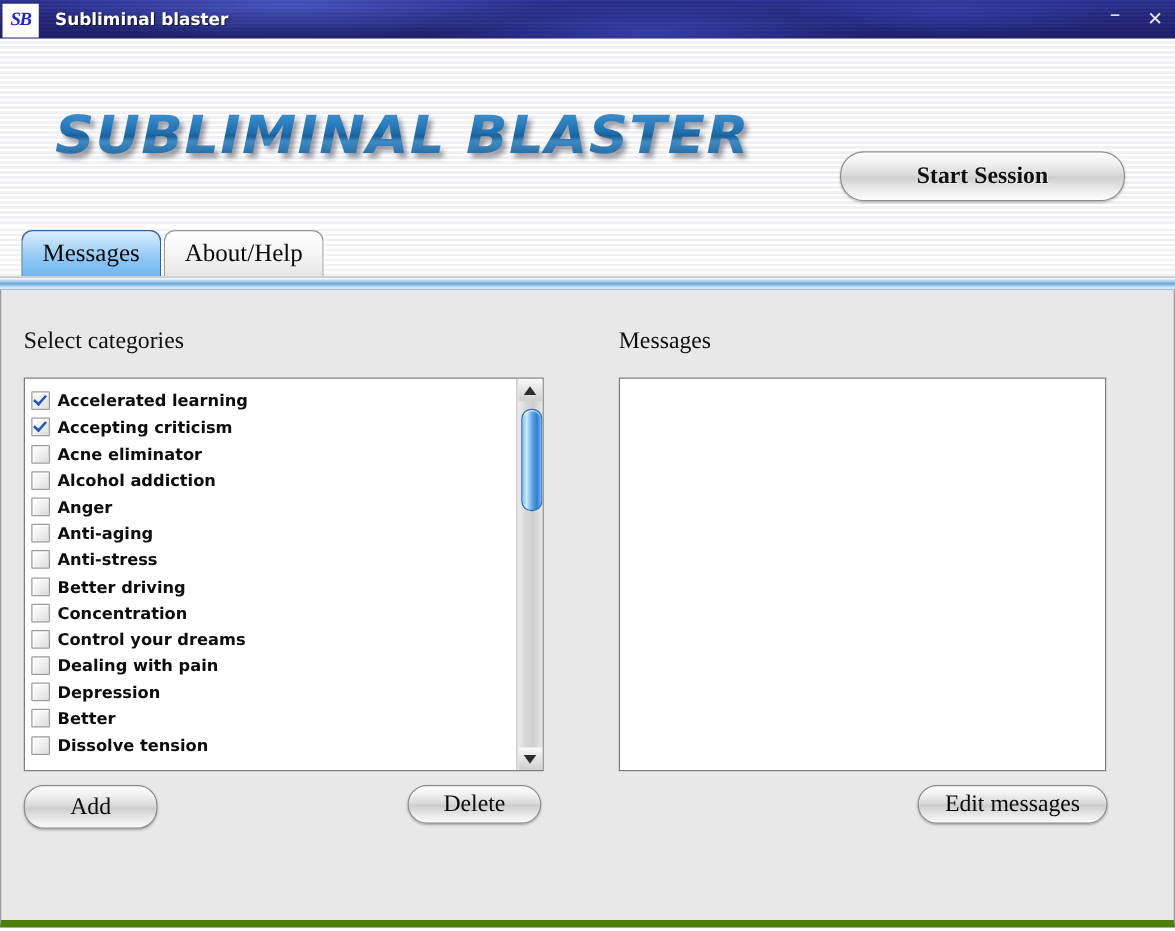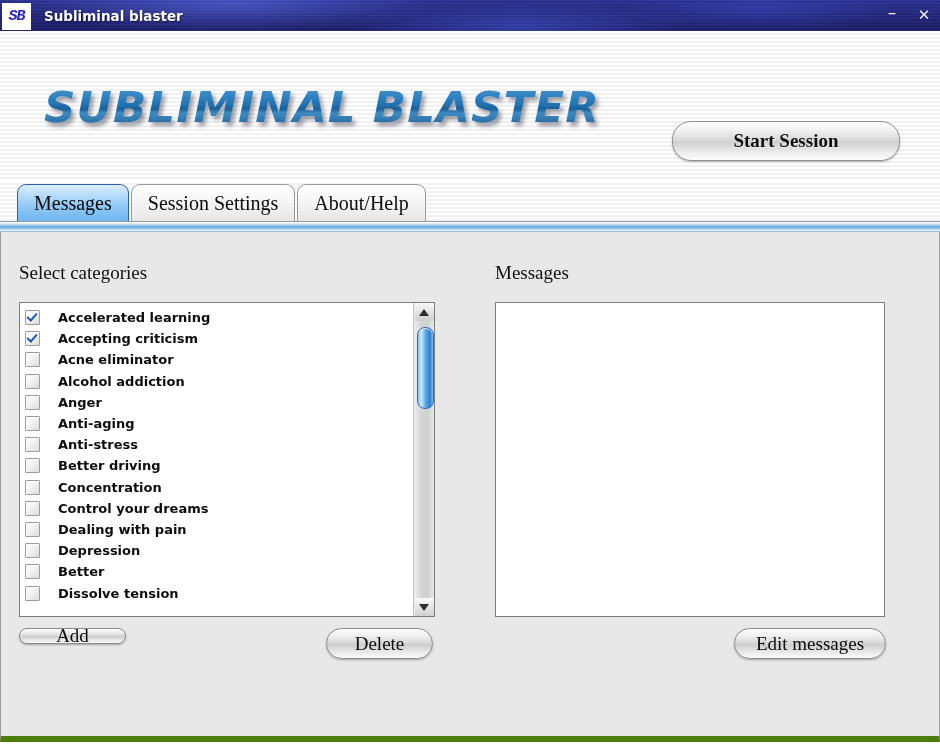--- a/index.html
+++ b/index.html
@@ -56,21 +56,21 @@
     margin-left: 2px;
     margin-top: 1px;
     background: #ffffff;
     display: flex;
     align-items: center;
     justify-content: center;
     flex: none;
     z-index: 2;
   }
   .app-icon span {
-    font-family: Liberation Mono, monospace;
+    font-family: Liberation Serif, serif;
     font-weight: bold;
     font-style: italic;
     font-size: 15px;
     color: #2424c8;
     letter-spacing: -1px;
     line-height: 1;
   }
   .title-text {
     position: relative;
     z-index: 2;
@@ -281,24 +281,23 @@
     display: flex;
     overflow: hidden;
   }
   .list-items {
     flex: 1;
     padding: 4px 0 0 5px;
     overflow: hidden;
   }
   .list-item {
     display: flex;
-    align-items: center;
+    align-items: flex-end;
     height: 21.2px;
     cursor: pointer;
-    gap: 12px;
   }
   .cb {
     width: 13px;
     height: 13px;
     border: 1px solid #9c9c9c;
     border-radius: 1px;
     background: linear-gradient(135deg, #ffffff 0%, #f2f2f2 45%, #dcdcdc 100%);
     box-shadow: inset 1px 1px 0 rgba(255,255,255,0.9);
     margin-right: 6px;
     flex: none;
@@ -405,21 +404,21 @@
     align-items: center;
     justify-content: center;
     cursor: pointer;
     box-sizing: border-box;
   }
   .pill span {
     font-family: "Liberation Serif", serif;
     font-size: 19px;
     color: #0c0c0c;
   }
-  .btn-add        { left: 18px;  top: 396px; width: 107px; height: 16px; }
+  .btn-add        { left: 18px;  top: 396px; width: 107px; height: 35px; }
   .btn-delete     { left: 325px; top: 396px; width: 107px; height: 31px; text-align: right; }
   .btn-edit-msgs  { left: 733px; top: 396px; width: 152px; height: 31px; }
 </style>
 </head>
 <body>
 
 <div class="window">
 
   <div class="titlebar">
     <div class="titlebar-stripes"></div>
@@ -437,23 +436,20 @@
     <div class="logo-shadow">SUBLIMINAL BLASTER</div>
     <div class="logo">SUBLIMINAL BLASTER</div>
     <div class="start-session">
       <span>Start Session</span>
     </div>
   </div>
 
   <div class="tabs-row">
     <div class="tab active">
       <span>Messages</span>
-    </div>
-    <div class="tab">
-      <span>Session Settings</span>
     </div>
     <div class="tab">
       <span>About/Help</span>
     </div>
   </div>
   <div class="tab-underline"></div>
 
   <div class="content">
 
     <div class="section-label label-categories">Select categories</div>

